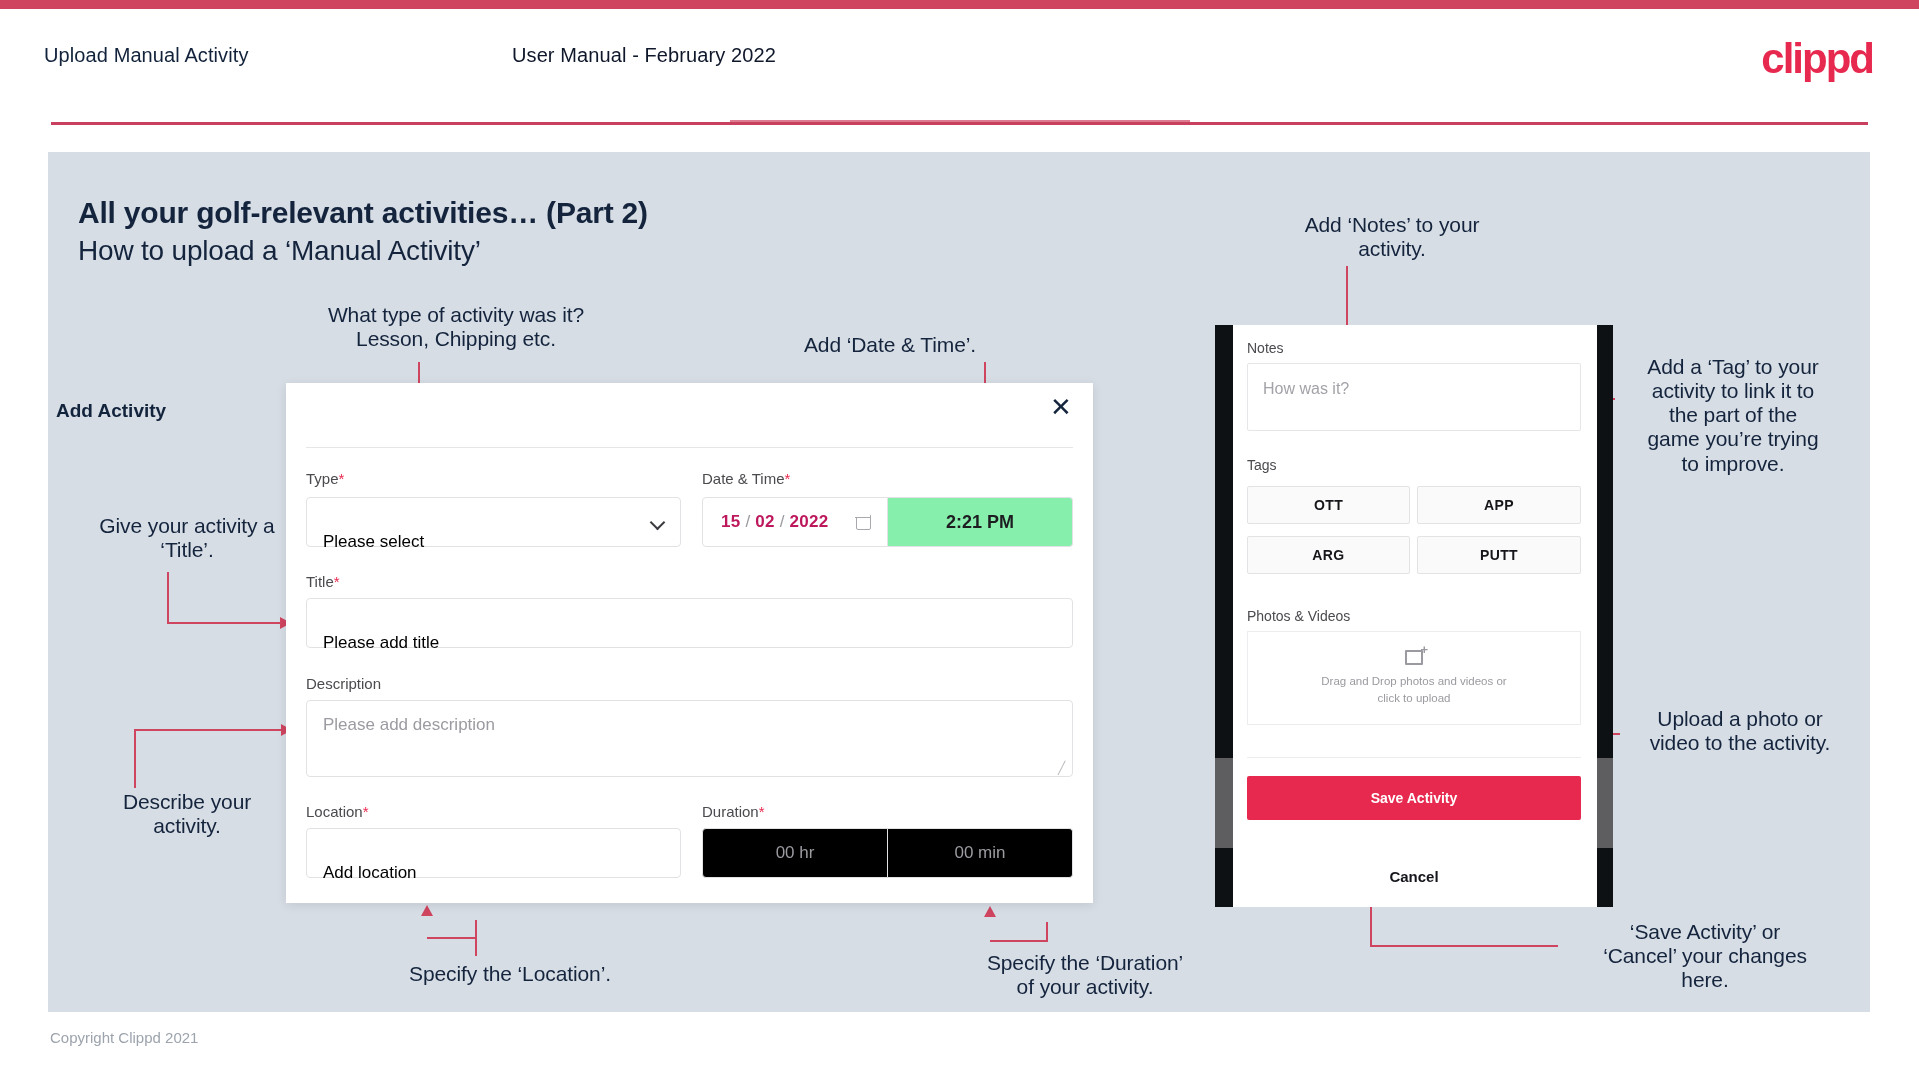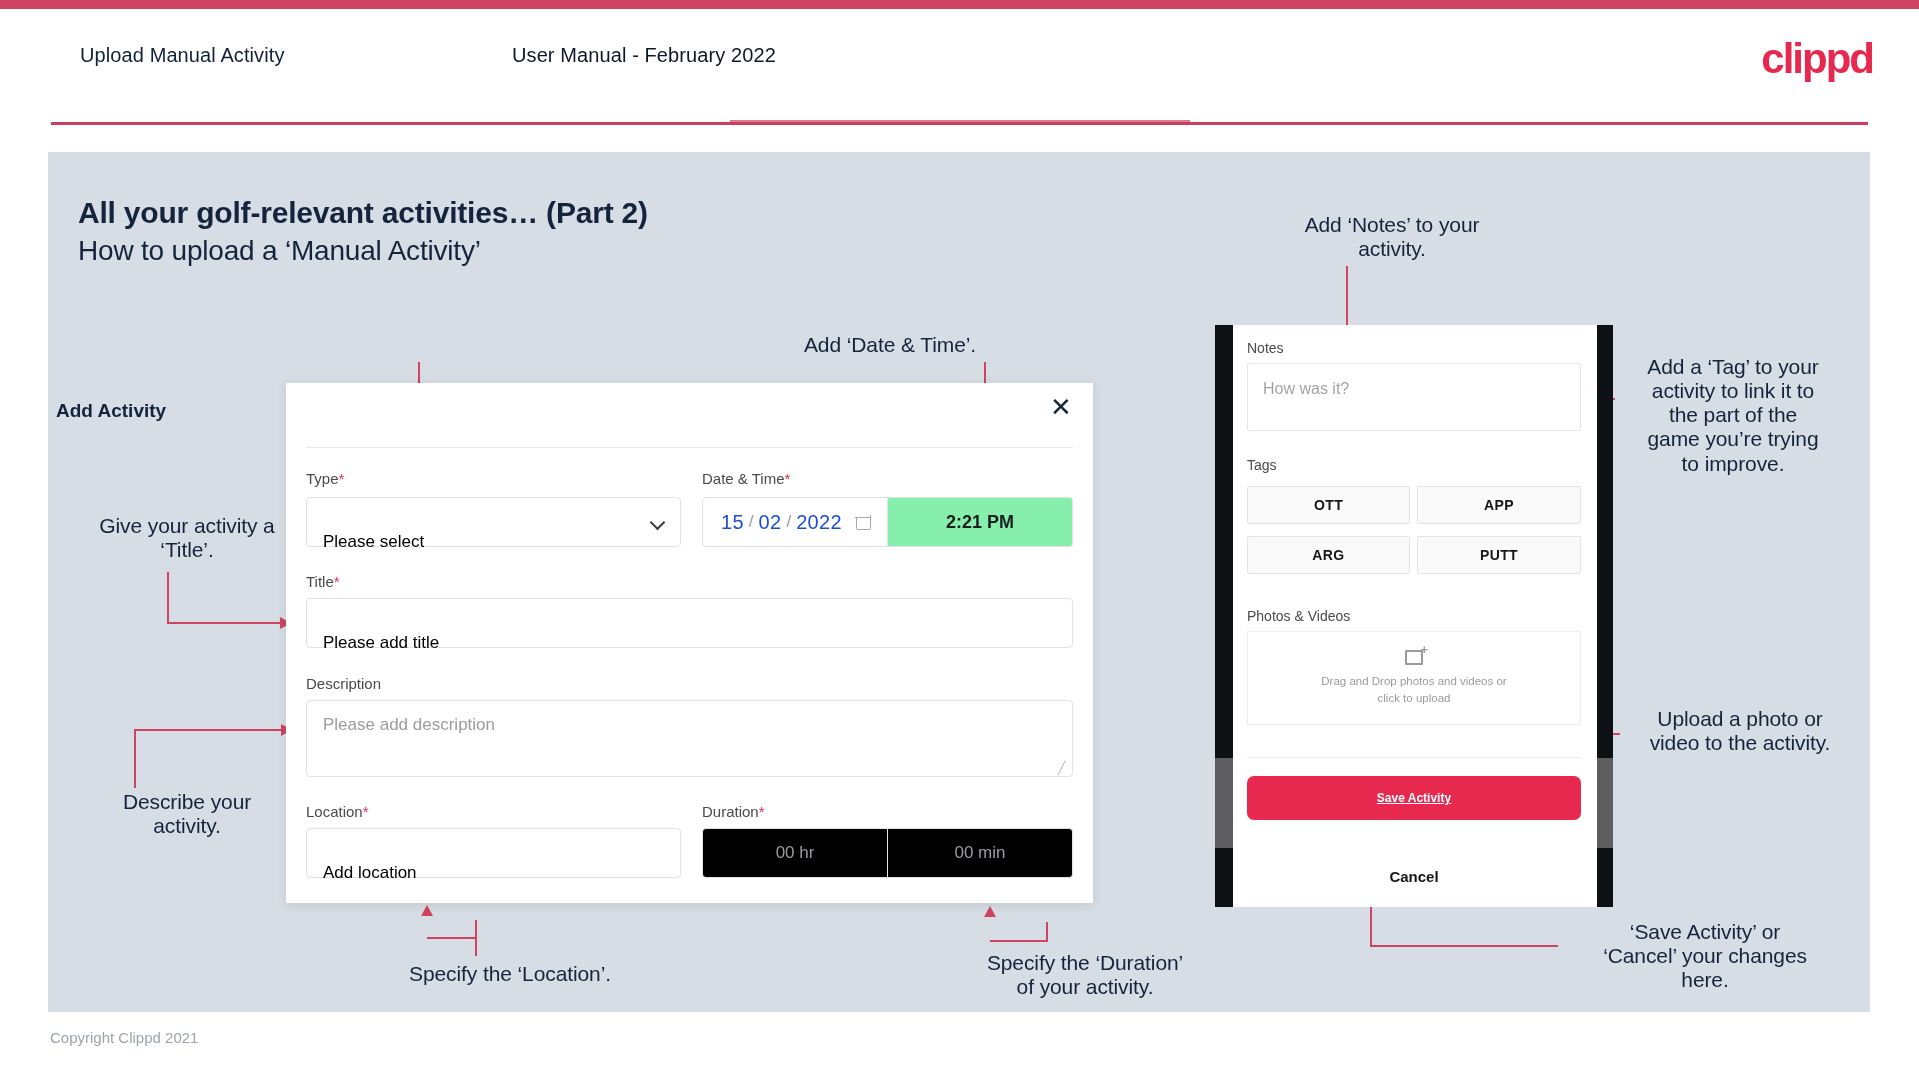--- a/index.html
+++ b/index.html
@@ -11,21 +11,21 @@
   }
   #root { position: relative; width: 1919px; height: 1079px; background:#fff; }
 
   
   .top-accent {
     position:absolute; left:0; top:0; width:1919px; height:9px;
     background:#cf4560;
   }
   .hdr-title {
     position:absolute; left:44px; top:44px;
-    font-size:20px; font-weight:400; color:#11223a; letter-spacing:.1px;margin-left:36px;
+    font-size:20px; font-weight:400; color:#11223a; letter-spacing:.1px;
   }
   .hdr-sub {
     position:absolute; left:512px; top:44px;
     font-size:20px; font-weight:400; color:#0f172a; letter-spacing:.1px;
   }
   .logo {
     position:absolute; right:46px; top:38px;
     font-size:42px; font-weight:700; color:#e8294f;
     letter-spacing:-2.0px; line-height:1;
   }
@@ -107,21 +107,21 @@
   .chev:before {
     content:""; position:absolute; left:0; top:1px;
     width:9px; height:9px; border-right:2px solid #3b3b40; border-bottom:2px solid #3b3b40;
     transform:rotate(45deg);
   }
 
   .date-box {
     position:absolute; border:1px solid #e2e2e5; background:#fff; border-radius:4px 0 0 4px;
     display:flex; align-items:center;
   }
-  .date-txt { font-size:20px; color:#1d4ed8; font-weight:400; padding-left:18px; letter-spacing:.3px; }
+  .date-txt { font-size:17px; color:#be185d; font-weight:700; padding-left:18px; letter-spacing:.3px; }
   .date-sl { font-size:17px; color:#9b9ba1; padding:0 5px; }
   .cal-ico {
     position:absolute; right:16px; top:50%; transform:translateY(-50%);
     width:15px; height:16px; border:1.6px solid #a8a8ae; border-radius:2px;
   }
   .cal-ico:before{
     content:""; position:absolute; left:-1.6px; top:-1.6px; width:15px; height:4px;
     background:#fff; border-bottom:1.6px solid #a8a8ae;
   }
   .time-box {
@@ -176,23 +176,23 @@
     margin-bottom:8px;
   }
   .drop-ico:after{
     content:"+"; position:absolute; right:-7px; top:-10px; font-size:13px; color:#9a9aa0; font-weight:700;
   }
   .drop-t { font-size:11.5px; color:#9a9aa0; text-align:center; line-height:1.45; }
 
   .p-rule { position:absolute; background:#ededef; height:1px; }
 
   .save-btn {
-    position:absolute; background:#e8294f; border-radius:7px;
+    position:absolute; background:#e8294f; border-radius:2px;
     display:flex; align-items:center; justify-content:center;
-    color:#fff; font-size:12px; font-weight:700; cursor:pointer;text-decoration:underline;
+    color:#fff; font-size:14px; font-weight:700; cursor:pointer;
   }
   .cancel-btn {
     position:absolute; text-align:center; font-size:15px; font-weight:700; color:#14151a;
     cursor:pointer;
   }
 
   
   .footer {
     position:absolute; left:50px; top:1029px;
     font-size:15px; color:#9da4ad;
@@ -207,20 +207,21 @@
   <div class="hdr-title">Upload Manual Activity</div>
   <div class="hdr-sub">User Manual - February 2022</div>
   <div class="logo">clippd</div>
   <div class="hdr-rule"></div>
   <div class="hdr-rule2"></div>
 
   <div class="slide"></div>
   <div class="slide-title">All your golf-relevant activities… (Part 2)</div>
   <div class="slide-sub">How to upload a ‘Manual Activity’</div>
 
+  <div class="anno" style="left:296px; top:303px; width:320px;">What type of activity was it?<br>Lesson, Chipping etc.</div>
   <div class="ln ln-v" style="left:418px; top:362px; height:70px;"></div>
   <div class="ln ln-h" style="left:418px; top:430px; width:96px;"></div>
   <div class="ln ln-v" style="left:512px; top:430px; height:72px;"></div>
   <div class="arrow arrow-down" style="left:507px; top:500px;"></div>
 
   <div class="anno" style="left:760px; top:333px; width:260px;">Add ‘Date &amp; Time’.</div>
   <div class="ln ln-v" style="left:984px; top:362px; height:140px;"></div>
   <div class="arrow arrow-down" style="left:979px; top:500px;"></div>
 
   <div class="anno" style="left:1262px; top:213px; width:260px;">Add ‘Notes’ to your<br>activity.</div>

